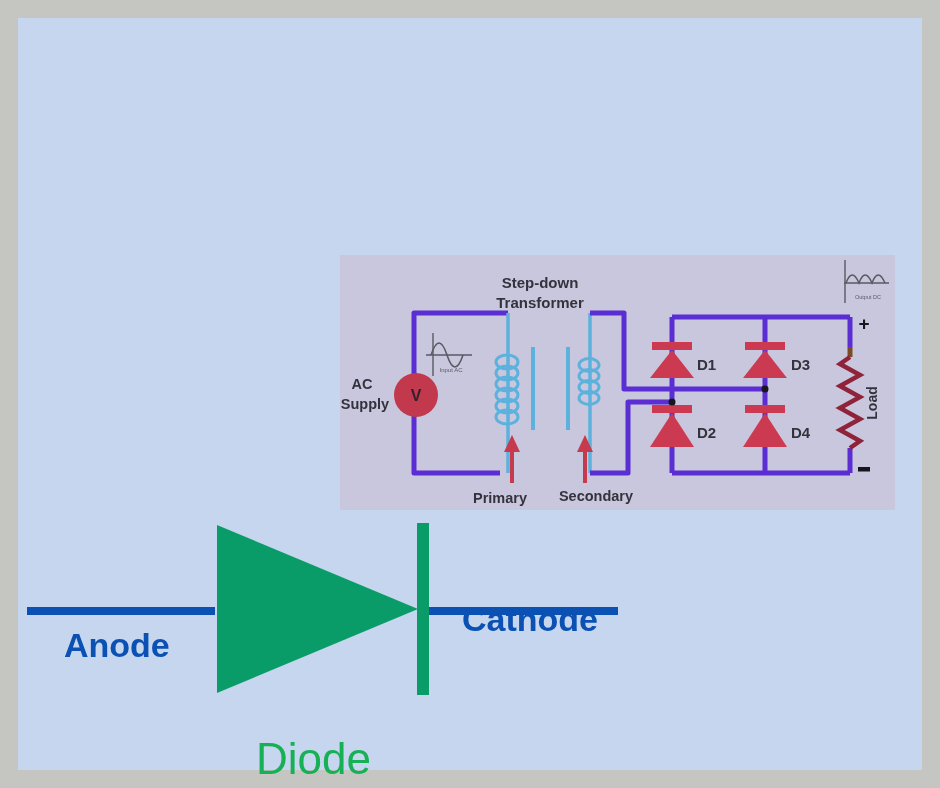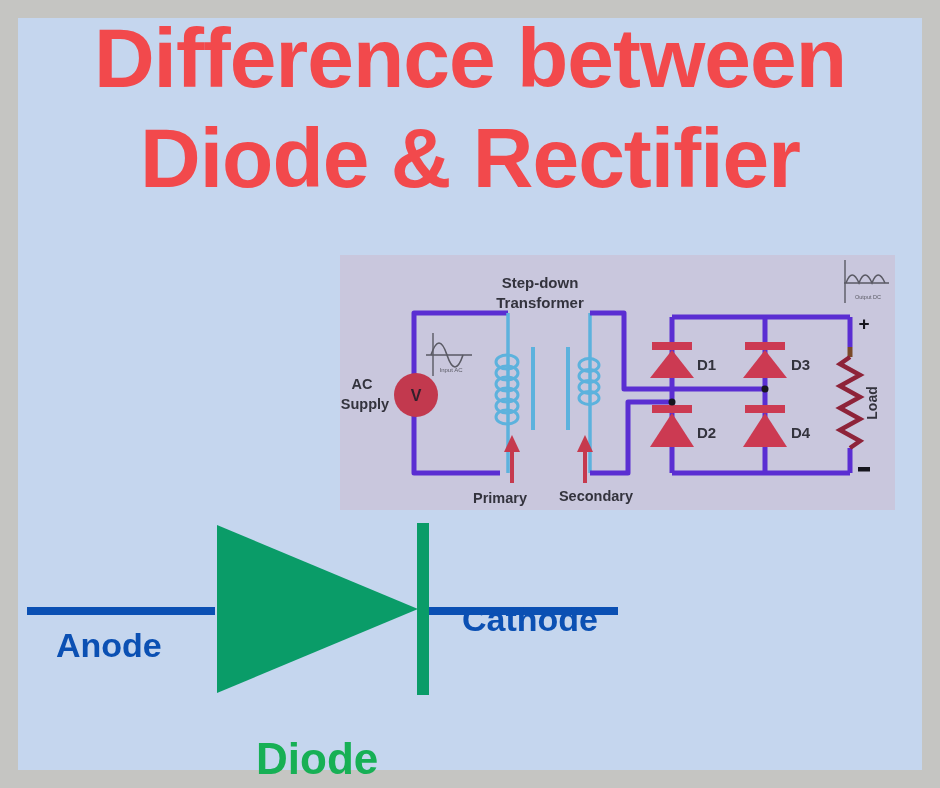--- a/index.html
+++ b/index.html
@@ -11,38 +11,34 @@
          font-family:"Liberation Sans",sans-serif;letter-spacing:-1px;}
   .title span{display:block;}
   .circuit{position:absolute;left:340px;top:255px;width:555px;height:255px;}
   
   .wire{position:absolute;background:#0b50b3;}
   .wire-left{left:27px;top:607px;width:188px;height:8px;}
   .wire-right{left:429px;top:607px;width:189px;height:8px;}
   .tri{position:absolute;left:215px;top:523px;width:205px;height:172px;}
   .bar{position:absolute;left:417px;top:523px;width:12px;height:172px;background:#0a9c68;}
   .lbl{position:absolute;font-weight:700;font-size:34px;color:#0b50b3;}
-  .lbl-anode{left:56px;top:626px;text-align:right;}
+  .lbl-anode{left:64px;top:626px;text-align:right;}
   .lbl-cathode{left:462px;top:600px;}
-  .caption{position:absolute;left:256px;top:734px;font-weight:700;font-size:44px;color:#17b055;}
+  .caption{position:absolute;left:256px;top:734px;font-weight:400;font-size:44px;color:#17b055;}
   
   .circuit text{font-family:"Liberation Sans",sans-serif;}
   .ctext{fill:#33333d;font-weight:700;}
   .tiny{fill:#5a5a64;font-weight:400;}
 </style>
 </head>
 <body>
 
 <div class="poster">
   <div class="panel"></div>
 
-  <h1 class="title">
-      <span>Difference between</span>
-      <span>Diode &amp; Rectifier</span>
-    </h1>
 
   <svg class="circuit" viewBox="0 0 555 255">
     <rect x="0" y="0" width="555" height="255" fill="#c9c7dd"></rect>
 
     <text x="200" y="33" text-anchor="middle" font-size="15" class="ctext">Step-down</text>
     <text x="200" y="53" text-anchor="middle" font-size="15" class="ctext">Transformer</text>
 
     <path d="M168,58 H74 V218 H160" fill="none" stroke="#5a2ed2" stroke-width="5" stroke-linejoin="round"></path>
 
     <g>

